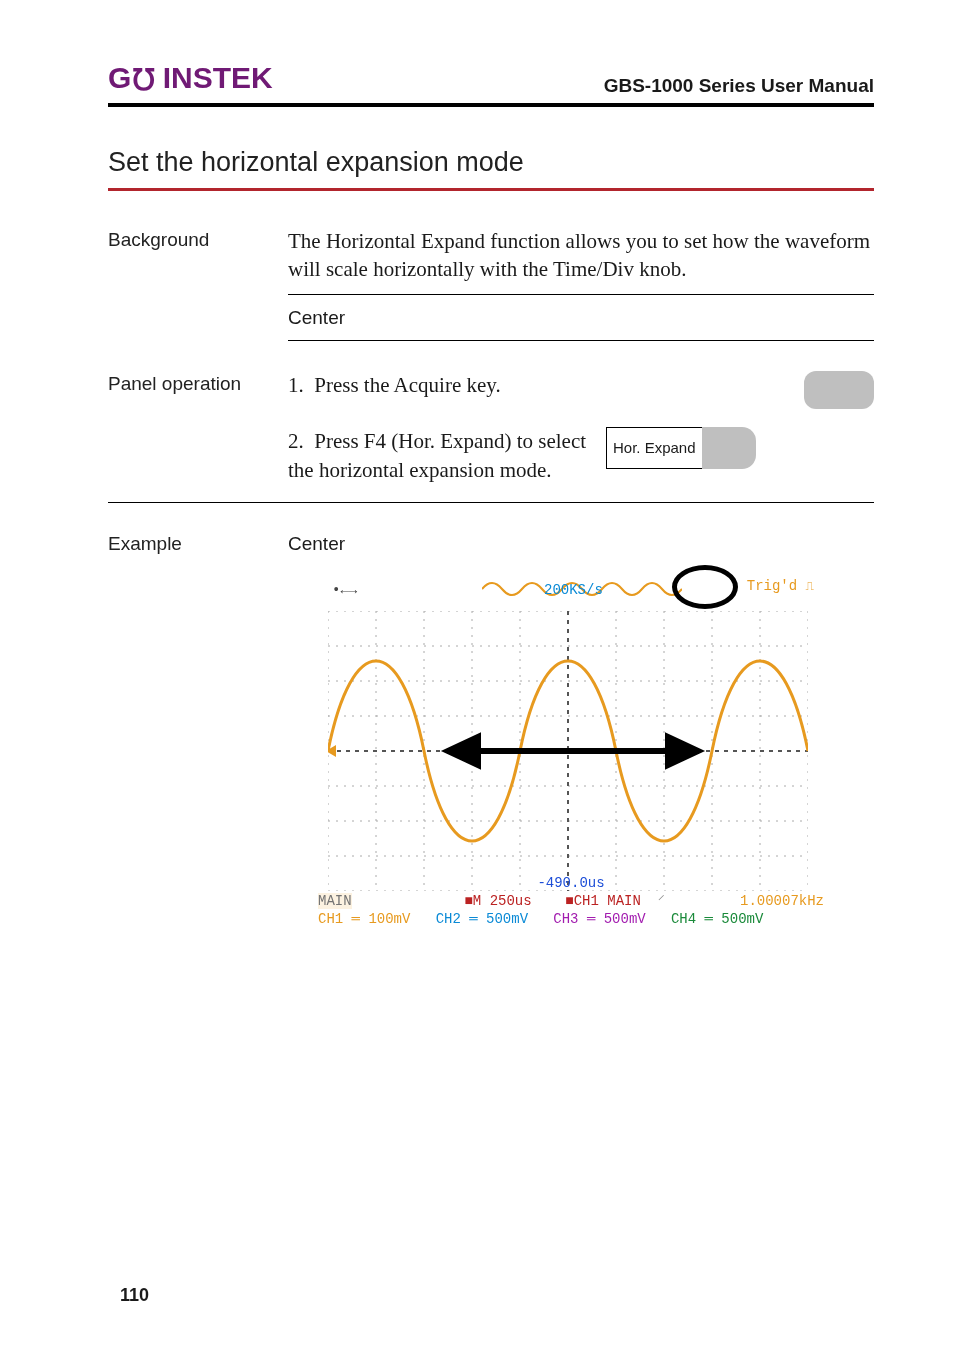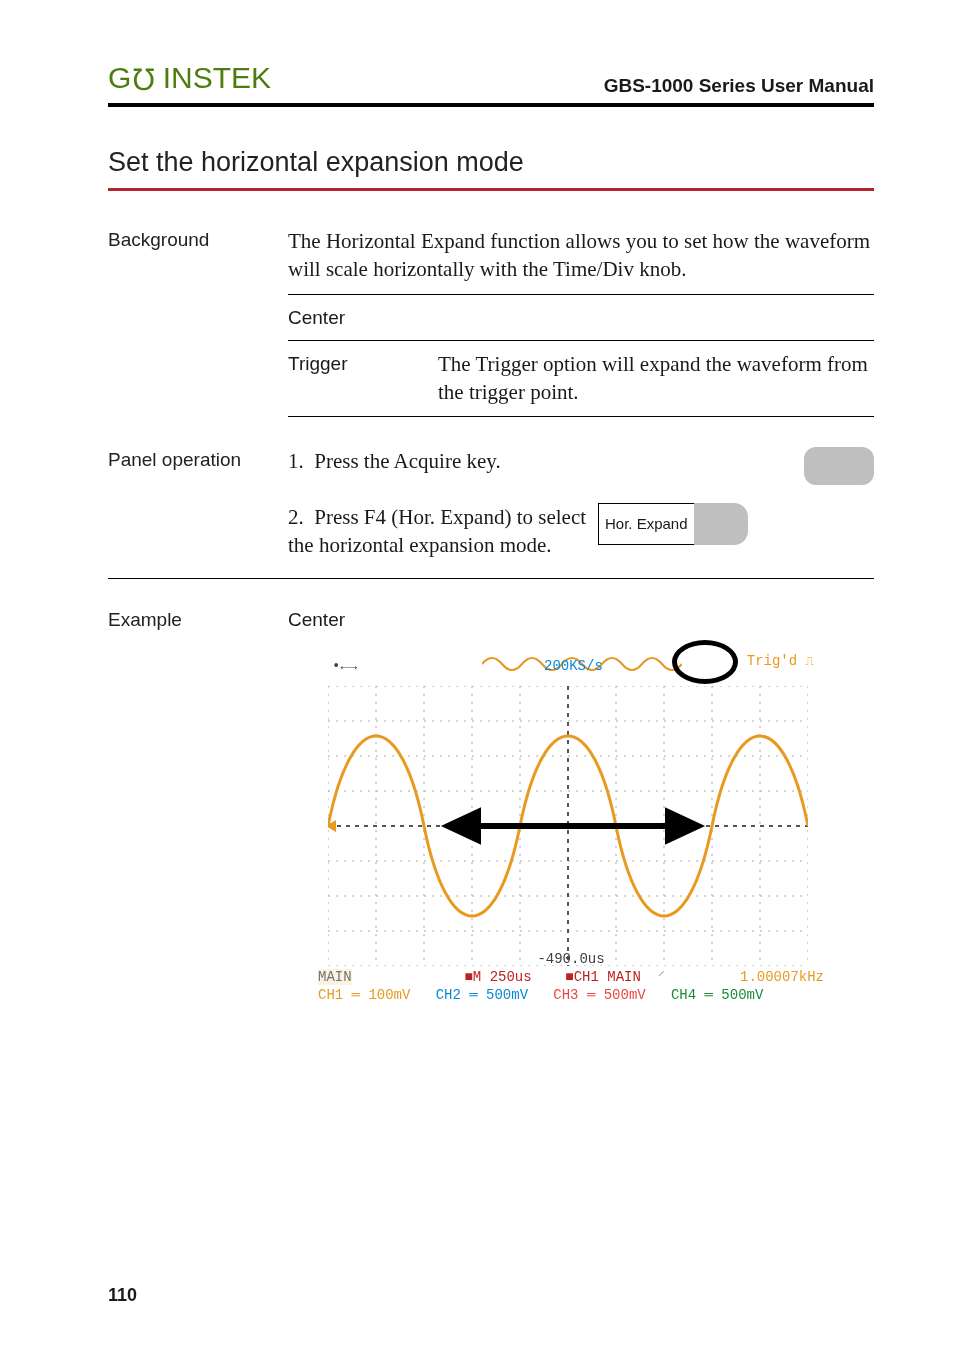--- a/index.html
+++ b/index.html
@@ -15,24 +15,24 @@
   .header {
     display: flex;
     justify-content: space-between;
     align-items: flex-end;
     padding-bottom: 6px;
     border-bottom: 4px solid #000;
     margin-bottom: 40px;
   }
   .logo {
     font-family: Arial, Helvetica, sans-serif;
-    font-weight: 400;
+    font-weight: 700;
     font-size: 30px;
     letter-spacing: 0px;
-    color: #4d7c0f;
+    color: #701a75;
   }
   .doc-title {
     font-family: Arial, Helvetica, sans-serif;
     font-weight: 700;
     font-size: 19px;
   }
   h2.section-title {
     font-family: Arial, Helvetica, sans-serif;
     font-weight: 400;
     font-size: 27px;
@@ -84,21 +84,21 @@
     line-height: 1.3;
   }
   .panel-block {
     border-bottom: 1px solid #000;
     padding-bottom: 18px;
     margin-bottom: 28px;
   }
   .step {
     display: flex;
     align-items: flex-start;
-    gap: 4px;
+    gap: 12px;
     margin-bottom: 18px;
   }
   .step-text {
     flex: 1;
     font-family: Georgia, "Book Antiqua", serif;
     font-size: 21px;
     line-height: 1.35;
   }
   .hardkey {
     width: 70px; height: 38px;
@@ -168,21 +168,21 @@
   }
   .scope-bottom {
     position: absolute; bottom: 2px; left: 10px; right: 4px;
     font-family: "Courier New", monospace;
     font-size: 14px;
     line-height: 1.3;
   }
   .page-num {
     position: absolute;
     bottom: 44px;
-    left: 108px;
+    left: 120px;
     font-family: Arial, Helvetica, sans-serif;
     font-weight: 700;
     font-size: 18px;
   }
 </style>
 </head>
 <body>
 
 <div class="header">
   <div class="logo">G<span style="display:inline-block;transform:translateY(2px)">℧</span> INSTEK</div>
@@ -191,24 +191,20 @@
 
 <h2 class="section-title">Set the horizontal expansion mode</h2>
 
 <div class="row">
   <div class="label-col">Background</div>
   <div class="content-col">
     <div class="body-serif">The Horizontal Expand function allows you to set how the waveform will scale horizontally with the Time/Div knob.</div>
     <div class="subtable">
       <div class="subrow">
         <div class="subkey">Center</div>
-      </div>
-      <div class="subrow">
-        <div class="subkey">Trigger</div>
-        <div class="subval">The Trigger option will expand the waveform from the trigger point.</div>
       </div>
     </div>
   </div>
 </div>
 
 <div style="height:22px"></div>
 
 <div class="row panel-block">
   <div class="label-col">Panel operation</div>
   <div class="content-col">
@@ -289,35 +285,35 @@
           <polygon points="120,140 150,126 150,154"></polygon>
           <polygon points="370,140 340,126 340,154"></polygon>
         </g>
 
         <text x="-14" y="146" font-family="Courier New" font-size="16" fill="#e79a1f">1</text>
         <polygon points="-2,140 8,134 8,146" fill="#e79a1f"></polygon>
       </svg>
 
       <div class="scope-bottom">
         <div style="text-align:center;">
-          <span style="color:#404040">-490.0us</span>
+          <span style="color:#1d4ed8">-490.0us</span>
         </div>
         <div>
           <span style="color:#737373;background:#e79a1f22">MAIN</span>
           <span style="display:inline-block;width:96px"></span>
           <span style="color:#b22">■<span>M 250us</span></span>
           &nbsp;&nbsp;
           <span style="color:#b22">■<span>CH1 MAIN</span></span>
           <span style="color:#888"> &nbsp;⸍&nbsp; </span>
           <span style="color:#e79a1f;float:right">1.00007kHz</span>
         </div>
         <div>
           <span style="color:#e79a1f">CH1 ═ 100mV</span>&nbsp;&nbsp;
           <span style="color:#0a8ad6">CH2 ═ 500mV</span>&nbsp;&nbsp;
-          <span style="color:#ef4444">CH3 ═ 500mV</span>&nbsp;&nbsp;
+          <span style="color:#a21caf">CH3 ═ 500mV</span>&nbsp;&nbsp;
           <span style="color:#1a8a3a">CH4 ═ 500mV</span>
         </div>
       </div>
 
     </div>
   </div>
 </div>
 
 <div class="page-num">110</div>
 

